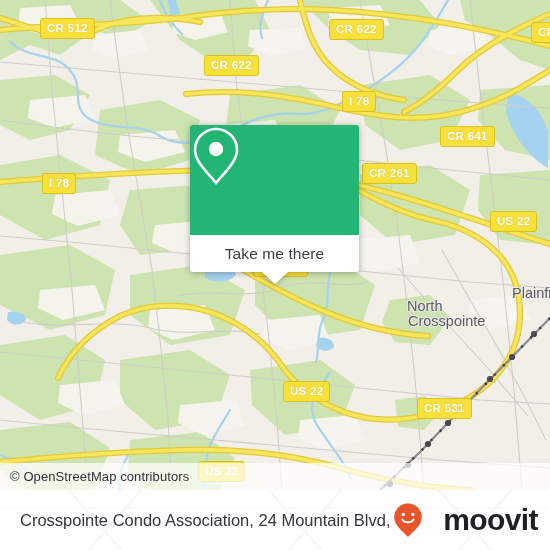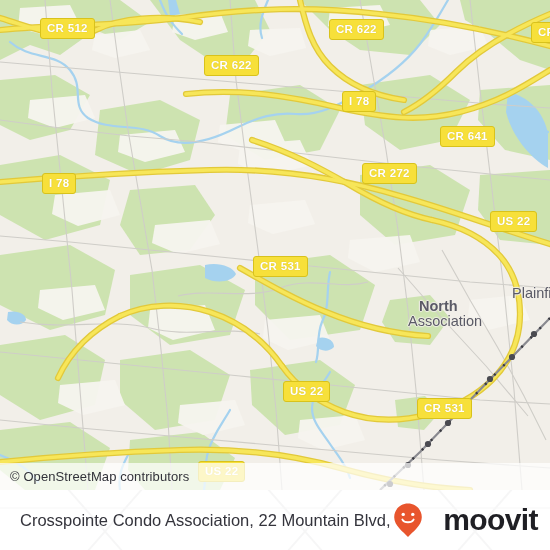--- a/index.html
+++ b/index.html
@@ -266,52 +266,65 @@
       </g>
     </svg>
 
     <div class="shield" style="left:40px;top:18px;">CR 512</div>
     <div class="shield" style="left:204px;top:55px;">CR 622</div>
     <div class="shield" style="left:329px;top:19px;">CR 622</div>
     <div class="shield" style="left:531px;top:22px;">CR</div>
     <div class="shield" style="left:342px;top:91px;">I 78</div>
     <div class="shield" style="left:440px;top:90px;margin-top:36px;">CR 641</div>
     <div class="shield" style="left:42px;top:173px;">I 78</div>
-    <div class="shield" style="left:362px;top:163px;">CR 272</div>
+    <div class="shield" style="left:362px;top:163px;">CR 261</div>
     <div class="shield" style="left:490px;top:211px;">US 22</div>
     <div class="shield" style="left:253px;top:256px;">CR 531</div>
     <div class="shield" style="left:283px;top:381px;">US 22</div>
     <div class="shield" style="left:417px;top:398px;">CR 531</div>
     <div class="shield" style="left:198px;top:461px;">US 22</div>
 
-    <div class="place" style="left:419px;top:298px;font-weight:bold;">North</div>
-    <div class="place" style="left:408px;top:313px;">Association</div>
+    <div class="place" style="left:407px;top:298px;">North</div>
+    <div class="place" style="left:408px;top:313px;">Crosspointe</div>
     <div class="place" style="left:512px;top:285px;">Plainfi</div>
 
+    <div class="card">
+      <div class="card-top" style="background:#22b573;">
+        <svg class="pin-icon" width="52" height="62" viewBox="0 0 52 62">
+          <path d="M26 4 C 14.5 4, 5 13.2, 5 24.8 C 5 36.5, 17 47, 26 58
+                   C 35 47, 47 36.5, 47 24.8 C 47 13.2, 37.5 4, 26 4 Z" fill="none" stroke="#ffffff" stroke-width="2.6"></path>
+          <circle cx="26" cy="24" r="7.2" fill="#ffffff"></circle>
+        </svg>
+      </div>
+      <div class="card-bottom">
+        <span>Take me there</span>
+      </div>
+      <div class="card-point"></div>
+    </div>
 
     <div class="attrib">
       <span>© OpenStreetMap contributors</span>
     </div>
   </div>
 
   <div class="footer">
     <svg class="footer-wm" width="550" height="60" viewBox="0 0 550 60">
       <g fill="none" stroke="#6b6b75" stroke-width="2">
         <path d="M60 -10 L130 70"></path>
           <path d="M150 -10 L80 70"></path>
         <path d="M260 -10 L330 70"></path>
           <path d="M350 -10 L280 70"></path>
         <path d="M430 -10 L500 70"></path>
           <path d="M520 -10 L450 70"></path>
         <path d="M0 18 L550 18" stroke-width="1.2"></path>
       </g>
     </svg>
     <div class="footer-inner">
       <div class="addr">
-        <div>Crosspointe Condo Association, 22 Mountain Blvd,</div>
+        <div>Crosspointe Condo Association, 24 Mountain Blvd,</div>
       </div>
       <div class="brand">
         <svg width="30" height="36" viewBox="0 0 30 36">
           <path d="M15 1.5 C 7.3 1.5, 1.2 7.6, 1.2 15.2 C 1.2 23.6, 10.2 29.6, 15 35
                    C 19.8 29.6, 28.8 23.6, 28.8 15.2 C 28.8 7.6, 22.7 1.5, 15 1.5 Z" fill="#e8552d"></path>
           <circle cx="10.2" cy="12.4" r="1.7" fill="#ffffff"></circle>
           <circle cx="19.8" cy="12.4" r="1.7" fill="#ffffff"></circle>
           <path d="M9.4 17.6 C 11.4 21.2, 18.6 21.2, 20.6 17.6" fill="none" stroke="#ffffff" stroke-width="1.9" stroke-linecap="round"></path>
         </svg>
         <span class="brand-word">moovit</span>

